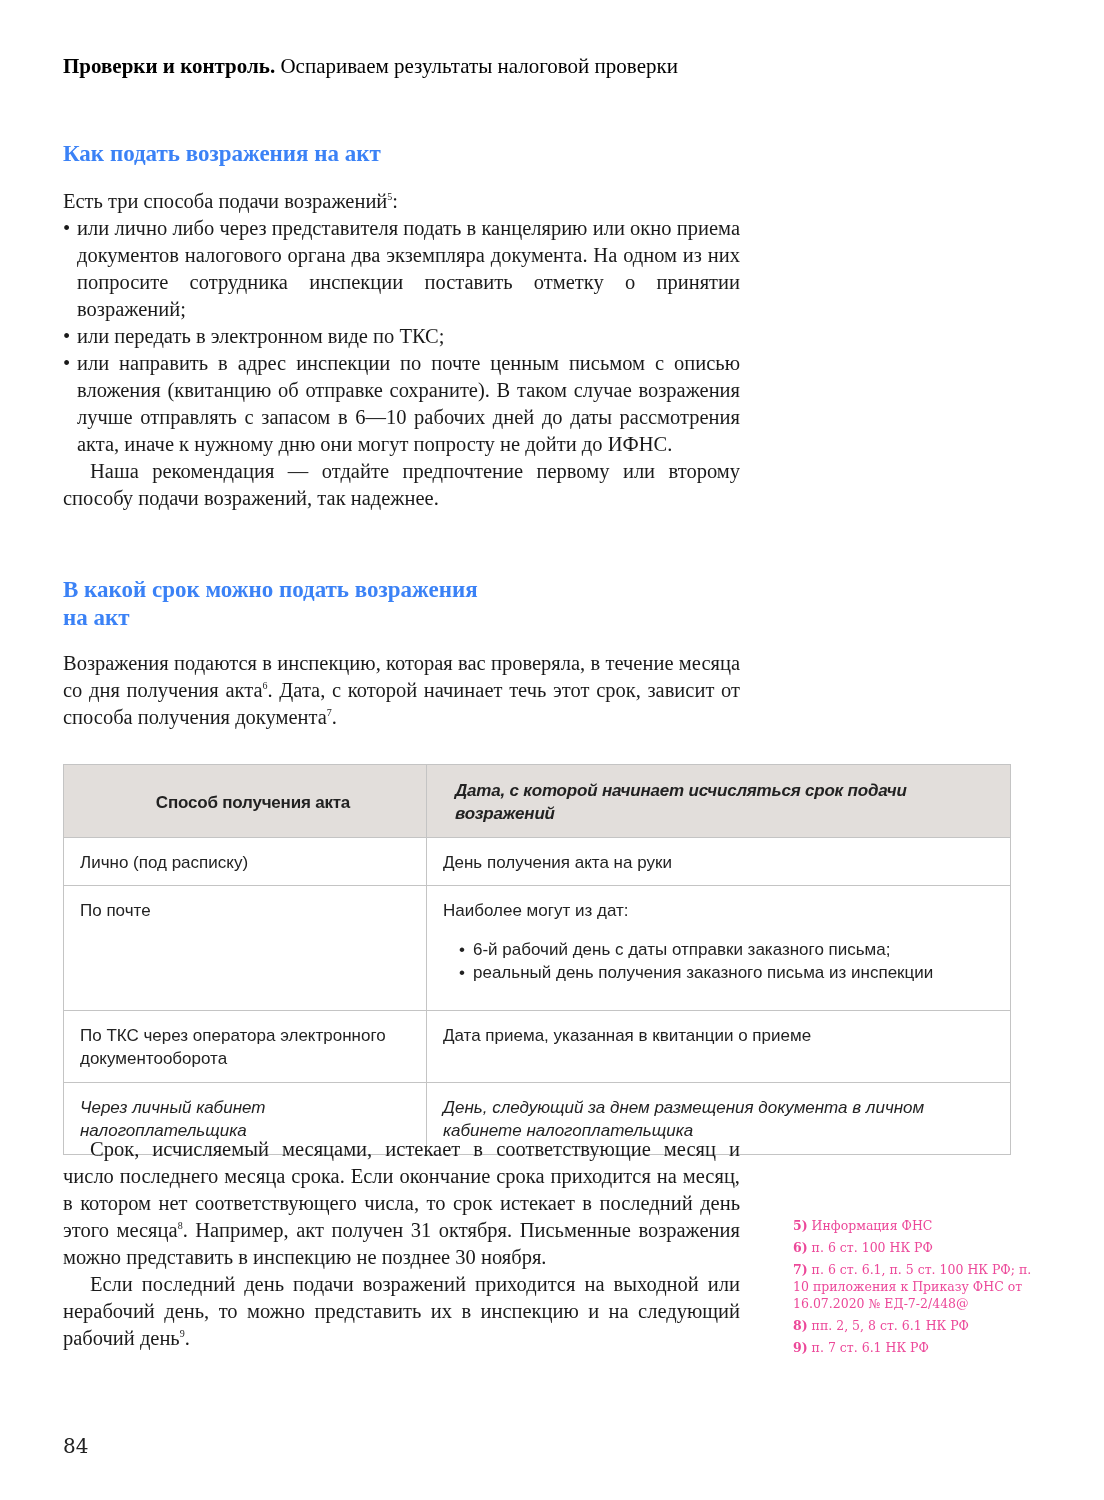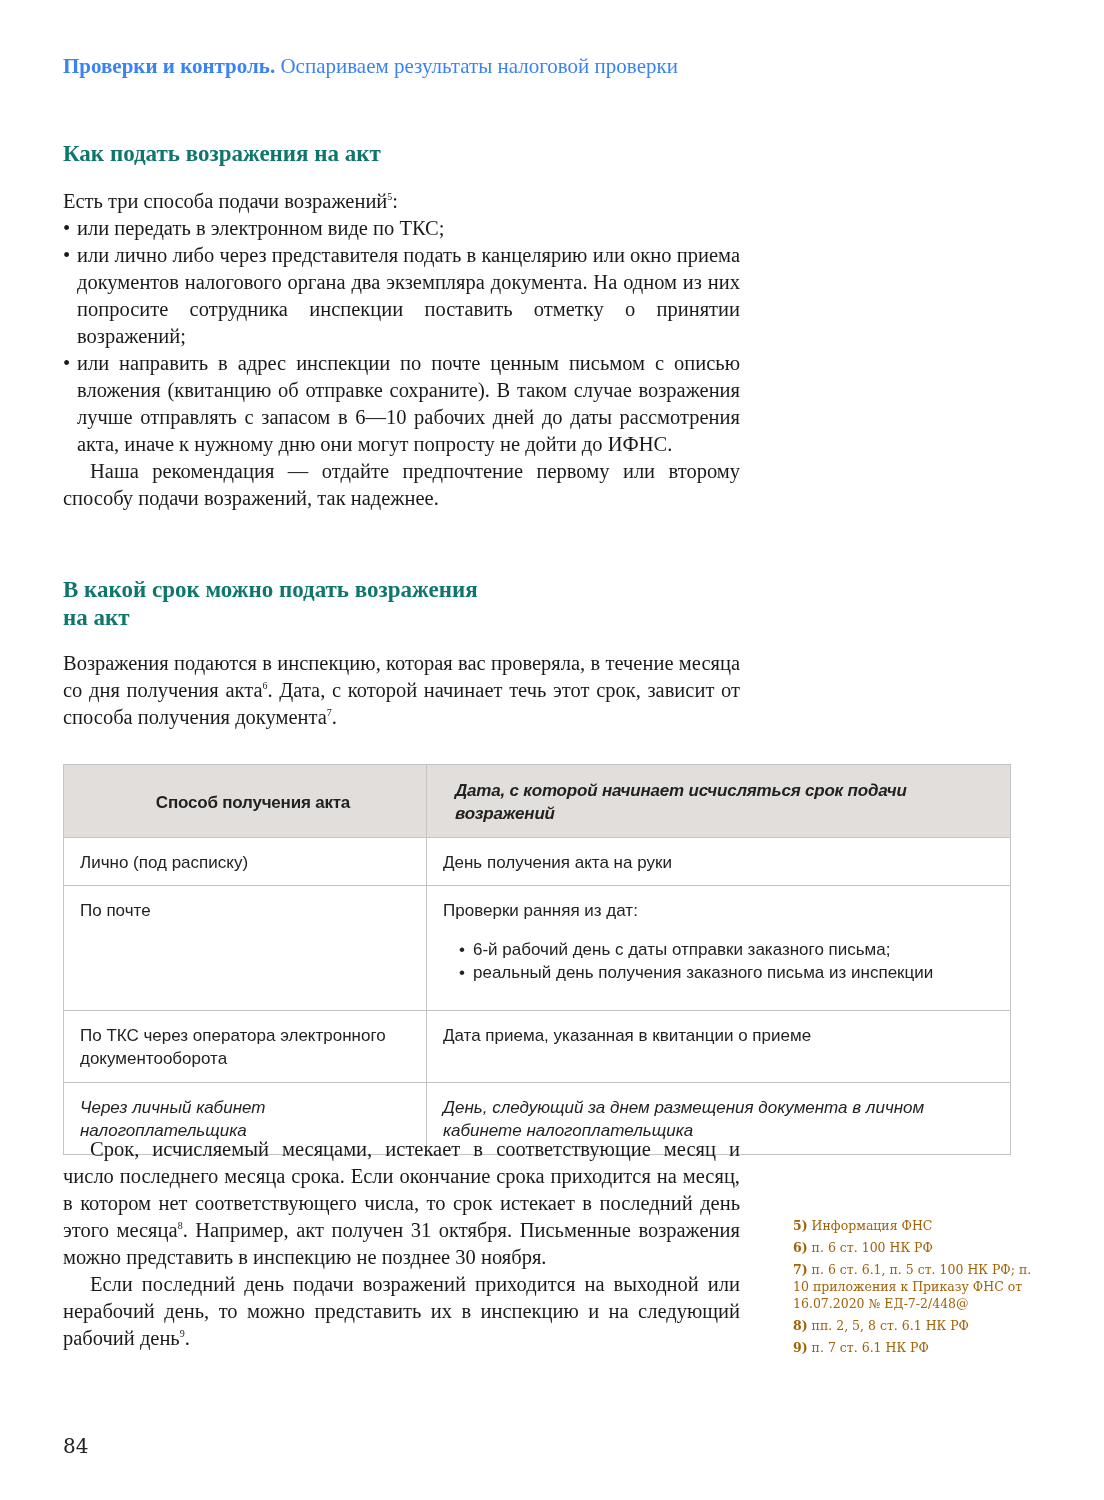--- a/index.html
+++ b/index.html
@@ -1,20 +1,20 @@
 <!DOCTYPE html>
 <html><head>
 <meta charset="utf-8">
 <style>
   html, body { margin: 0; padding: 0; background: #ffffff; }
   body { width: 1104px; height: 1500px; position: relative; overflow: hidden; color: #1a1a1a; }
-  .running-head { position: absolute; left: 63px; top: 54px; font-family: "Liberation Serif", serif; font-size: 21px; color: #3b82f6; white-space: nowrap; }
+  .running-head { position: absolute; left: 63px; top: 54px; font-family: "Liberation Serif", serif; font-size: 21px; color: #000000; white-space: nowrap; }
   .running-head b { font-weight: bold; }
   .col { position: absolute; left: 63px; width: 677px; font-family: "Liberation Serif", serif; font-size: 20.5px; line-height: 27px; }
-  h2 { font-family: "Liberation Serif", serif; font-weight: bold; font-size: 23px; line-height: 28px; margin: 0; color: #0f766e; }
+  h2 { font-family: "Liberation Serif", serif; font-weight: bold; font-size: 23px; line-height: 28px; margin: 0; color: #3b82f6; }
   p { margin: 0; }
   .indent { text-indent: 27px; }
   sup { font-size: 10px; vertical-align: 8px; line-height: 0; }
   ul.bul { list-style: none; margin: 0; padding: 0; }
   ul.bul li { position: relative; padding-left: 14px; }
   ul.bul li::before { content: "•"; position: absolute; left: 0; top: 0; }
   .justify { text-align: justify; text-align-last: left; }
 
   table.acts { position: absolute; left: 63px; top: 764px; width: 948px; border-collapse: collapse; font-family: "Liberation Sans", sans-serif; font-size: 17px; line-height: 23px; color: #222; }
   table.acts th, table.acts td { border: 1.3px solid #c4c4c4; vertical-align: top; }
@@ -24,39 +24,39 @@
   table.acts td { padding: 13px 14px 10px 16px; }
   table.acts td.c1 { width: 322px; margin-top: 8px; }
   table.acts tr.r1 td { height: 24px; }
   table.acts tr.r2 td { height: 70px; }
   table.acts tr.r3 td { height: 48px; }
   table.acts tr.r4 td { height: 48px; font-style: italic; }
   .cell-list { list-style: none; margin: 16px; padding: 0; }
   .cell-list li { position: relative; padding-left: 14px; }
   .cell-list li::before { content: "•"; position: absolute; left: 0; }
 
-  .notes { position: absolute; left: 793px; top: 1217px; width: 240px; font-family: "DejaVu Serif", serif; font-size: 12.5px; line-height: 17px; color: #a16207; }
+  .notes { position: absolute; left: 793px; top: 1217px; width: 240px; font-family: "DejaVu Serif", serif; font-size: 12.5px; line-height: 17px; color: #ec4899; }
   .notes .note { margin-bottom: 5px; }
   .notes b { font-weight: bold; }
   .page-num { position: absolute; left: 63px; top: 1434px; font-family: "DejaVu Serif", serif; font-size: 20px; color: #222; }
 </style>
 </head>
 <body>
 
 <div class="running-head">
   <b>Проверки и контроль.</b>
   <span>Оспариваем результаты налоговой проверки</span>
 </div>
 
 <div class="col" style="top:140px;">
   <h2>Как подать возражения на акт</h2>
   <p style="margin-top:20px;"><span>Есть три способа подачи возражений</span><sup>5</sup><span>:</span></p>
   <ul class="bul justify">
+    <li>или лично либо через представителя подать в канцелярию или окно приема документов налогового органа два экземпляра документа. На одном из них попросите сотрудника инспекции поставить отметку о принятии возражений;</li>
     <li>или передать в электронном виде по ТКС;</li>
-    <li>или лично либо через представителя подать в канцелярию или окно приема документов налогового органа два экземпляра документа. На одном из них попросите сотрудника инспекции поставить отметку о принятии возражений;</li>
     <li>или направить в адрес инспекции по почте ценным письмом с описью вложения (квитанцию об отправке сохраните). В таком случае возражения лучше отправлять с запасом в 6—10 рабочих дней до даты рассмотрения акта, иначе к нужному дню они могут попросту не дойти до ИФНС.</li>
   </ul>
   <p class="indent justify">Наша рекомендация — отдайте предпочтение первому или второму способу подачи возражений, так надежнее.</p>
 </div>
 
 <div class="col" style="top:576px;">
   <h2><span>В какой срок можно подать возражения</span><br><span>на акт</span></h2>
   <p class="justify" style="margin-top:18px;"><span>Возражения подаются в инспекцию, которая вас проверяла, в течение месяца со дня получения акта</span><sup>6</sup><span>. Дата, с которой начинает течь этот срок, зависит от способа получения документа</span><sup>7</sup><span>.</span></p>
 </div>
 
@@ -68,21 +68,21 @@
     </tr>
   </thead>
   <tbody>
     <tr class="r1">
       <td class="c1">Лично (под расписку)</td>
       <td>День получения акта на руки</td>
     </tr>
     <tr class="r2">
       <td class="c1">По почте</td>
       <td>
-        <div>Проверки ранняя из дат:</div>
+        <div>Наиболее могут из дат:</div>
         <ul class="cell-list">
           <li>6-й рабочий день с даты отправки заказного письма;</li>
           <li>реальный день получения заказного письма из инспекции</li>
         </ul>
       </td>
     </tr>
     <tr class="r3">
       <td class="c1">По ТКС через оператора электронного документооборота</td>
       <td>Дата приема, указанная в квитанции о приеме</td>
     </tr>

